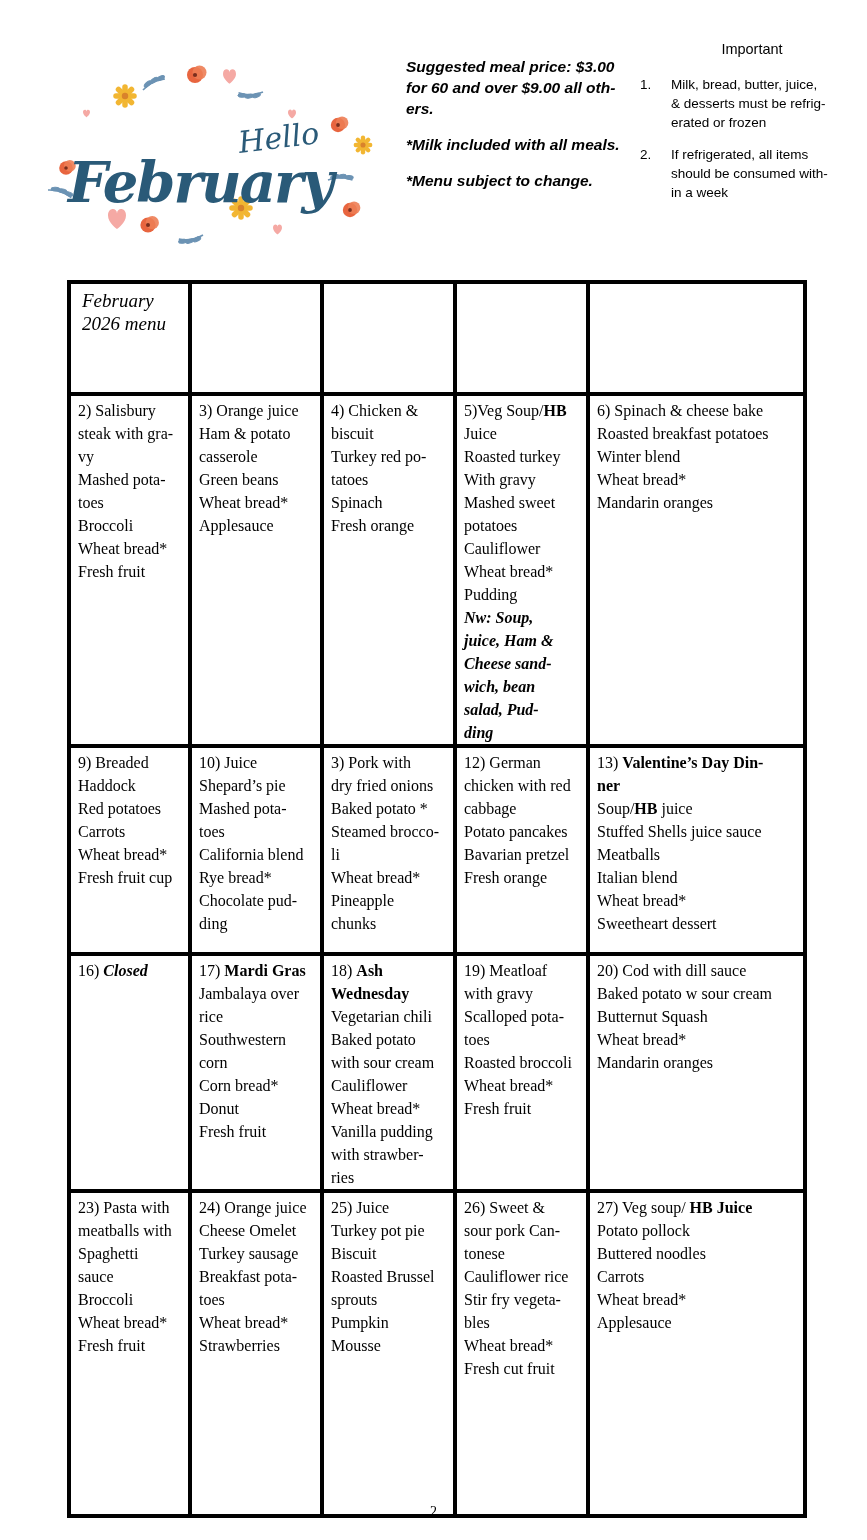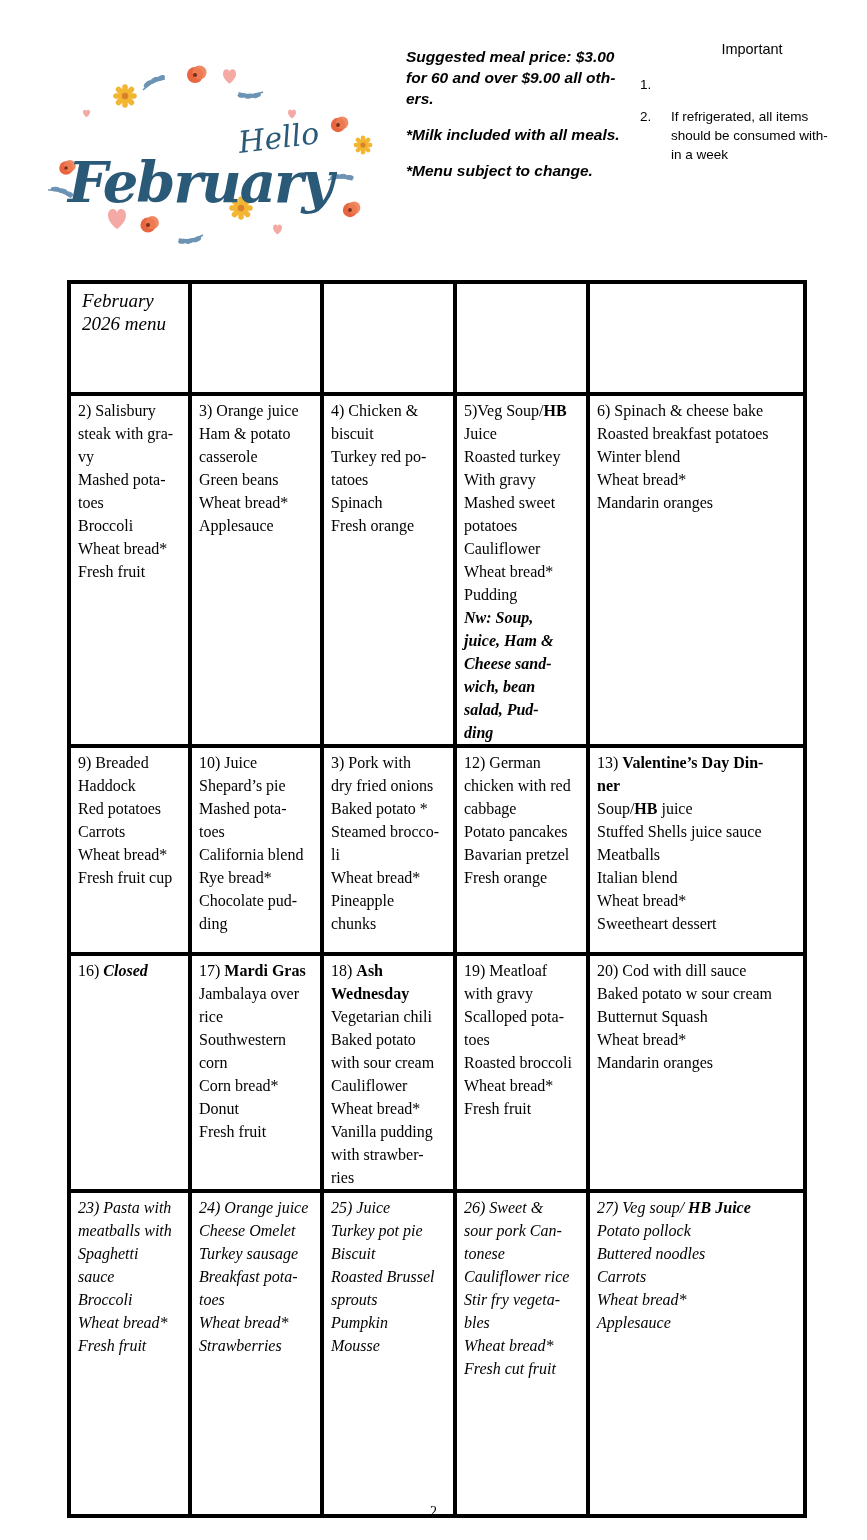--- a/index.html
+++ b/index.html
@@ -3,21 +3,21 @@
 <meta charset="utf-8">
 <style>
   html,body{margin:0;padding:0;background:#fff;}
   .page{position:relative;width:867px;height:1540px;background:#fff;overflow:hidden;
         font-family:"Liberation Serif",serif;color:#000;}
 
   
   .logo{position:absolute;left:28px;top:50px;width:345px;height:195px;}
 
   
-  .notes{position:absolute;left:406px;top:46px;width:218px;
+  .notes{position:absolute;left:406px;top:56px;width:218px;
          font-family:"Liberation Sans",sans-serif;font-style:italic;font-weight:bold;
          font-size:15.5px;line-height:21px;}
   .notes .para{margin:0 0 15px 0;}
 
   
   .important{position:absolute;left:640px;top:40px;width:224px;
              font-family:"Liberation Sans",sans-serif;font-weight:normal;
              font-size:13.5px;line-height:19px;}
   .important .title{text-align:center;font-size:14.5px;margin-bottom:16px;}
   .important .item{display:flex;margin-bottom:13px;}
@@ -25,21 +25,21 @@
 
   
   .menu-table{position:absolute;left:67px;top:280px;border-collapse:collapse;
               table-layout:fixed;width:736px;}
   .menu-table td{border:4px solid #000;vertical-align:top;
                  padding:3px 4px 0 7px;font-size:16px;line-height:23px;}
   .menu-table tr:nth-child(1){height:112px;}
   .menu-table tr:nth-child(2){height:345px;}
   .menu-table tr:nth-child(3){height:208px;}
   .menu-table tr:nth-child(4){height:232px;}
-  .menu-table tr:nth-child(5){height:325px;font-style:italic;}
+  .menu-table tr:nth-child(5){height:325px;}
   .menu-table td.title{font-size:19px;padding-left:11px;padding-top:5px;}
   .ln{white-space:nowrap;}
   .s-n{font-weight:normal;}
   .s-b{font-weight:bold;}
   .s-bi{font-weight:bold;font-style:italic;}
   .s-ti{font-style:italic;font-weight:500;}
 
   
   .page-num{position:absolute;left:0;top:1504px;width:867px;text-align:center;
             font-size:14px;}
@@ -107,20 +107,21 @@
       <div class="para">Suggested meal price:  $3.00<br>for 60 and over $9.00 all oth-<br>ers.</div>
       <div class="para">*Milk included with all meals.</div>
       <div class="para">*Menu subject to change.</div>
     </div>
 
   <div class="important">
     <div class="title">Important</div>
     <div>
         <div class="item">
           <span class="num">1.</span>
+          <span>Milk, bread, butter, juice,<br>&amp; desserts must be refrig-<br>erated or frozen</span>
         </div>
         <div class="item">
           <span class="num">2.</span>
           <span>If refrigerated, all items<br>should be consumed with-<br>in a week</span>
         </div>
       </div>
   </div>
 
   <table class="menu-table">
     <colgroup>

